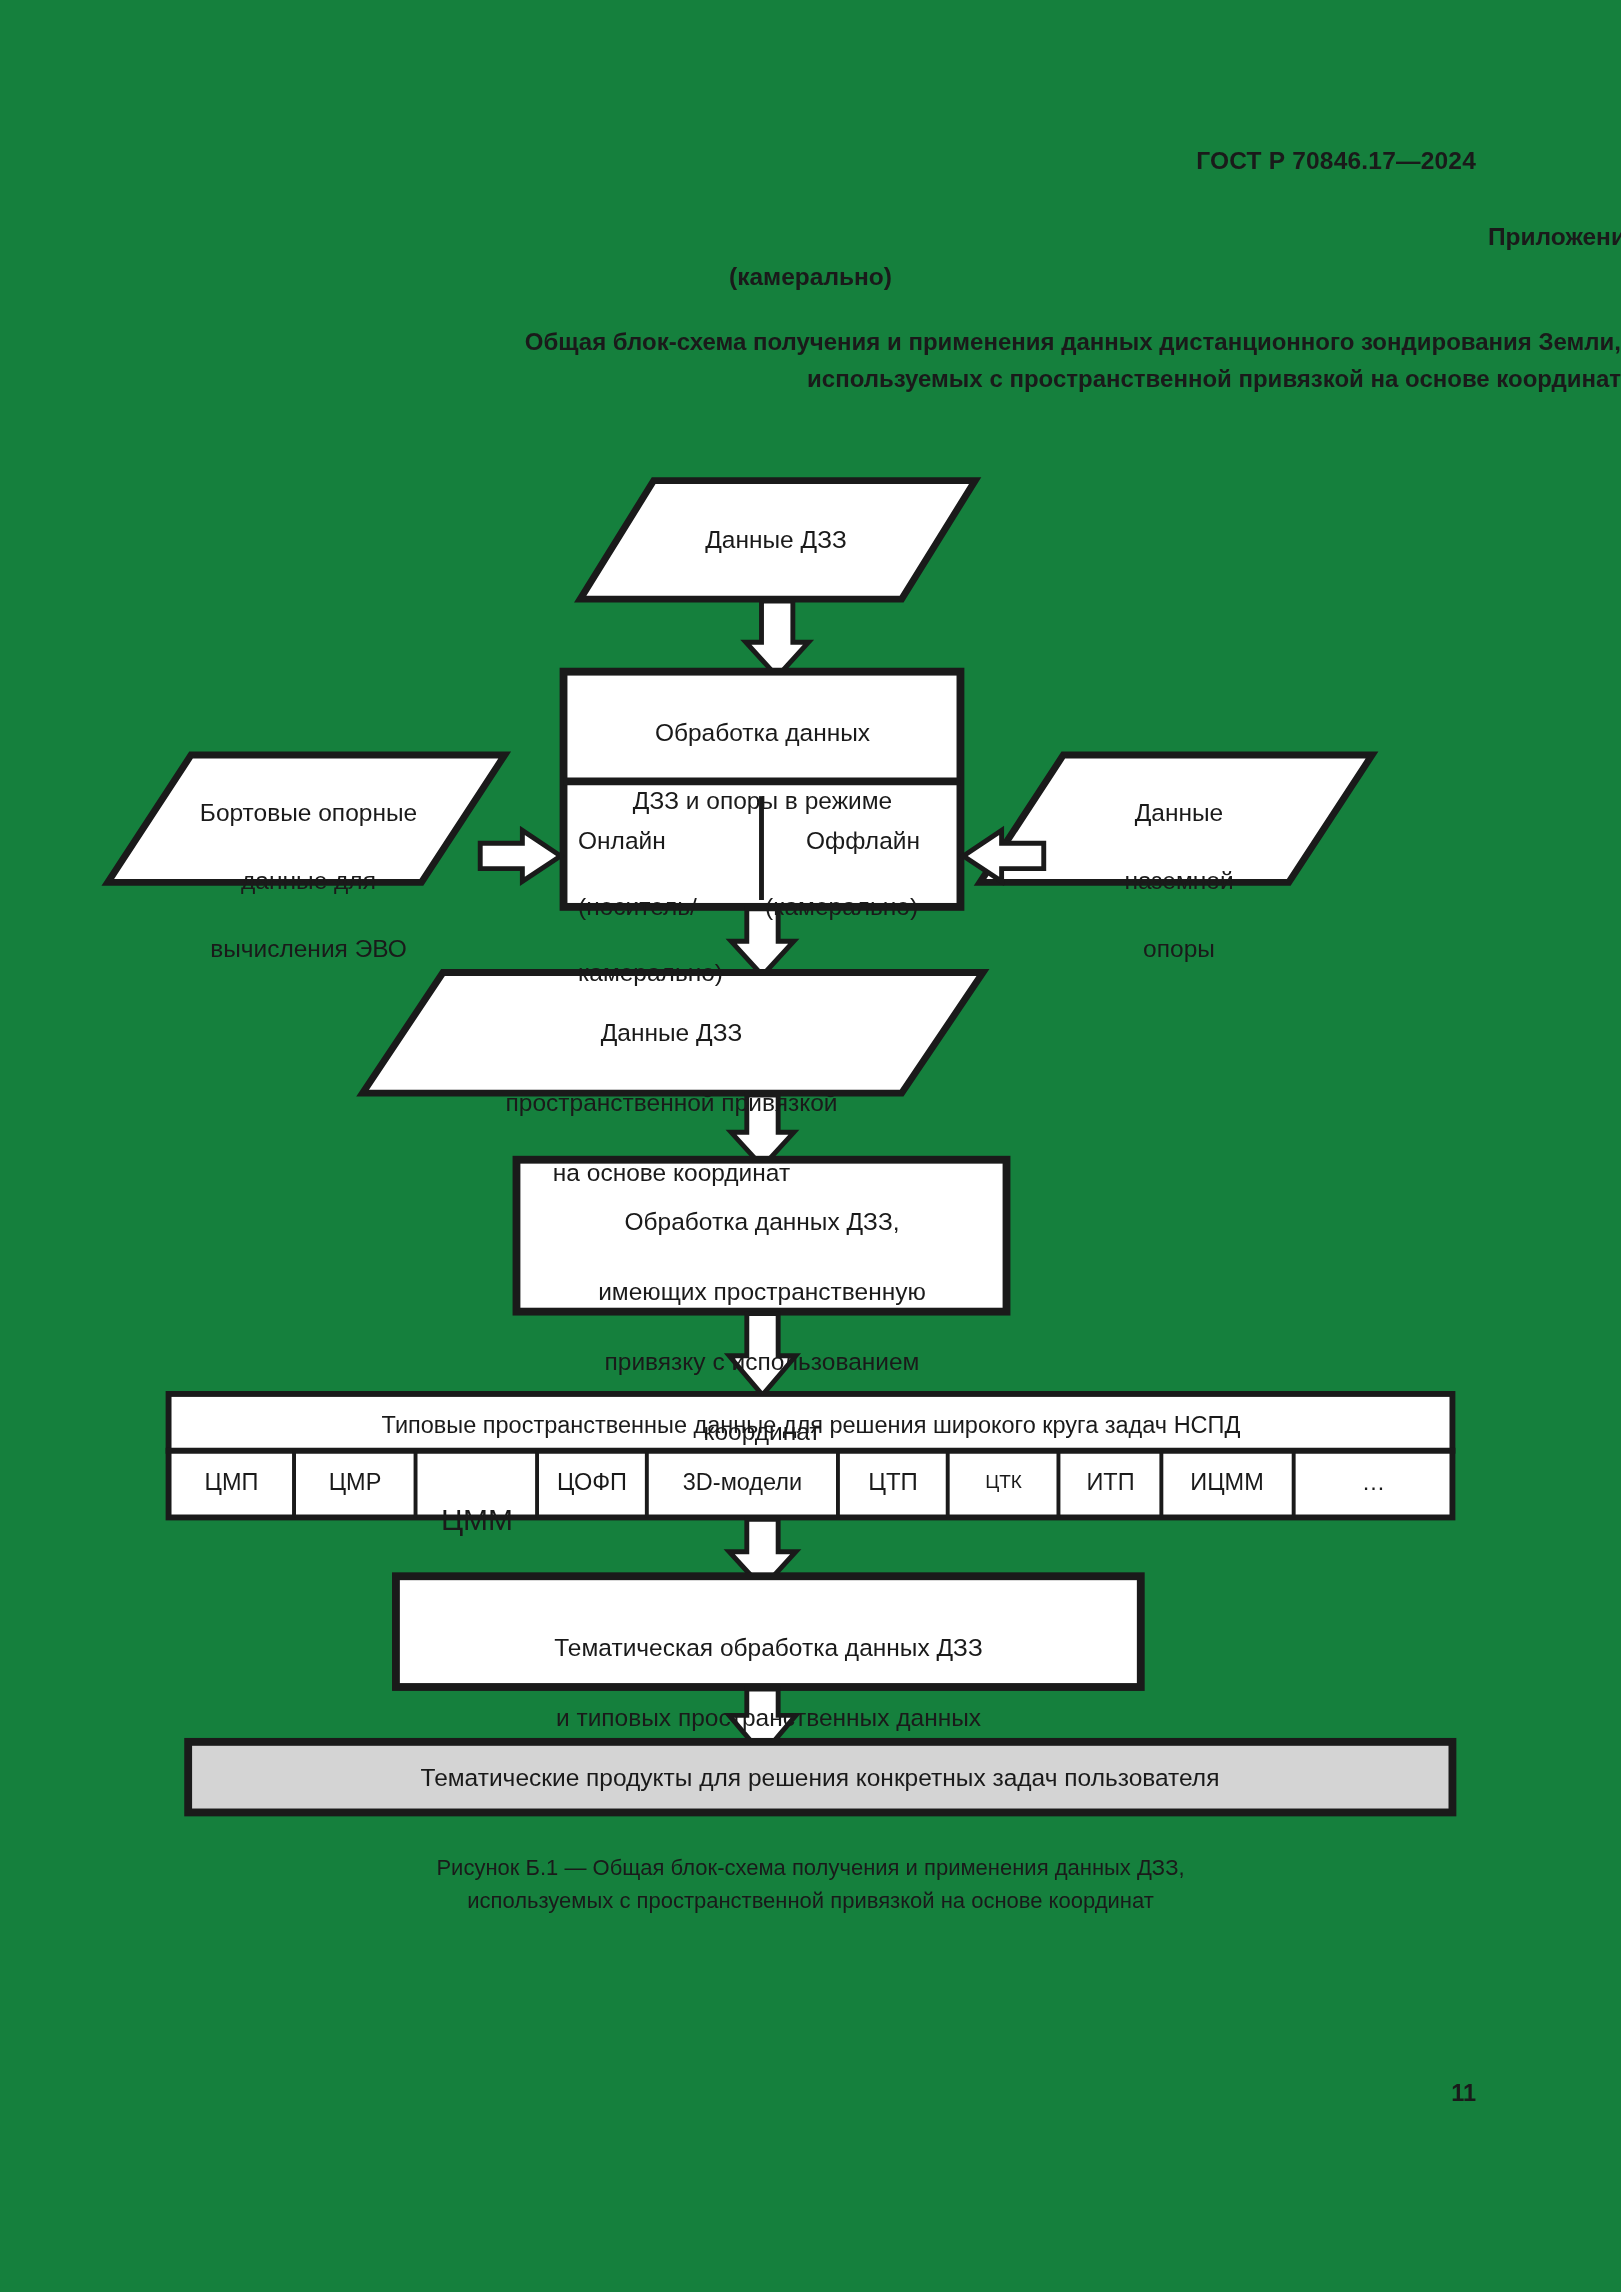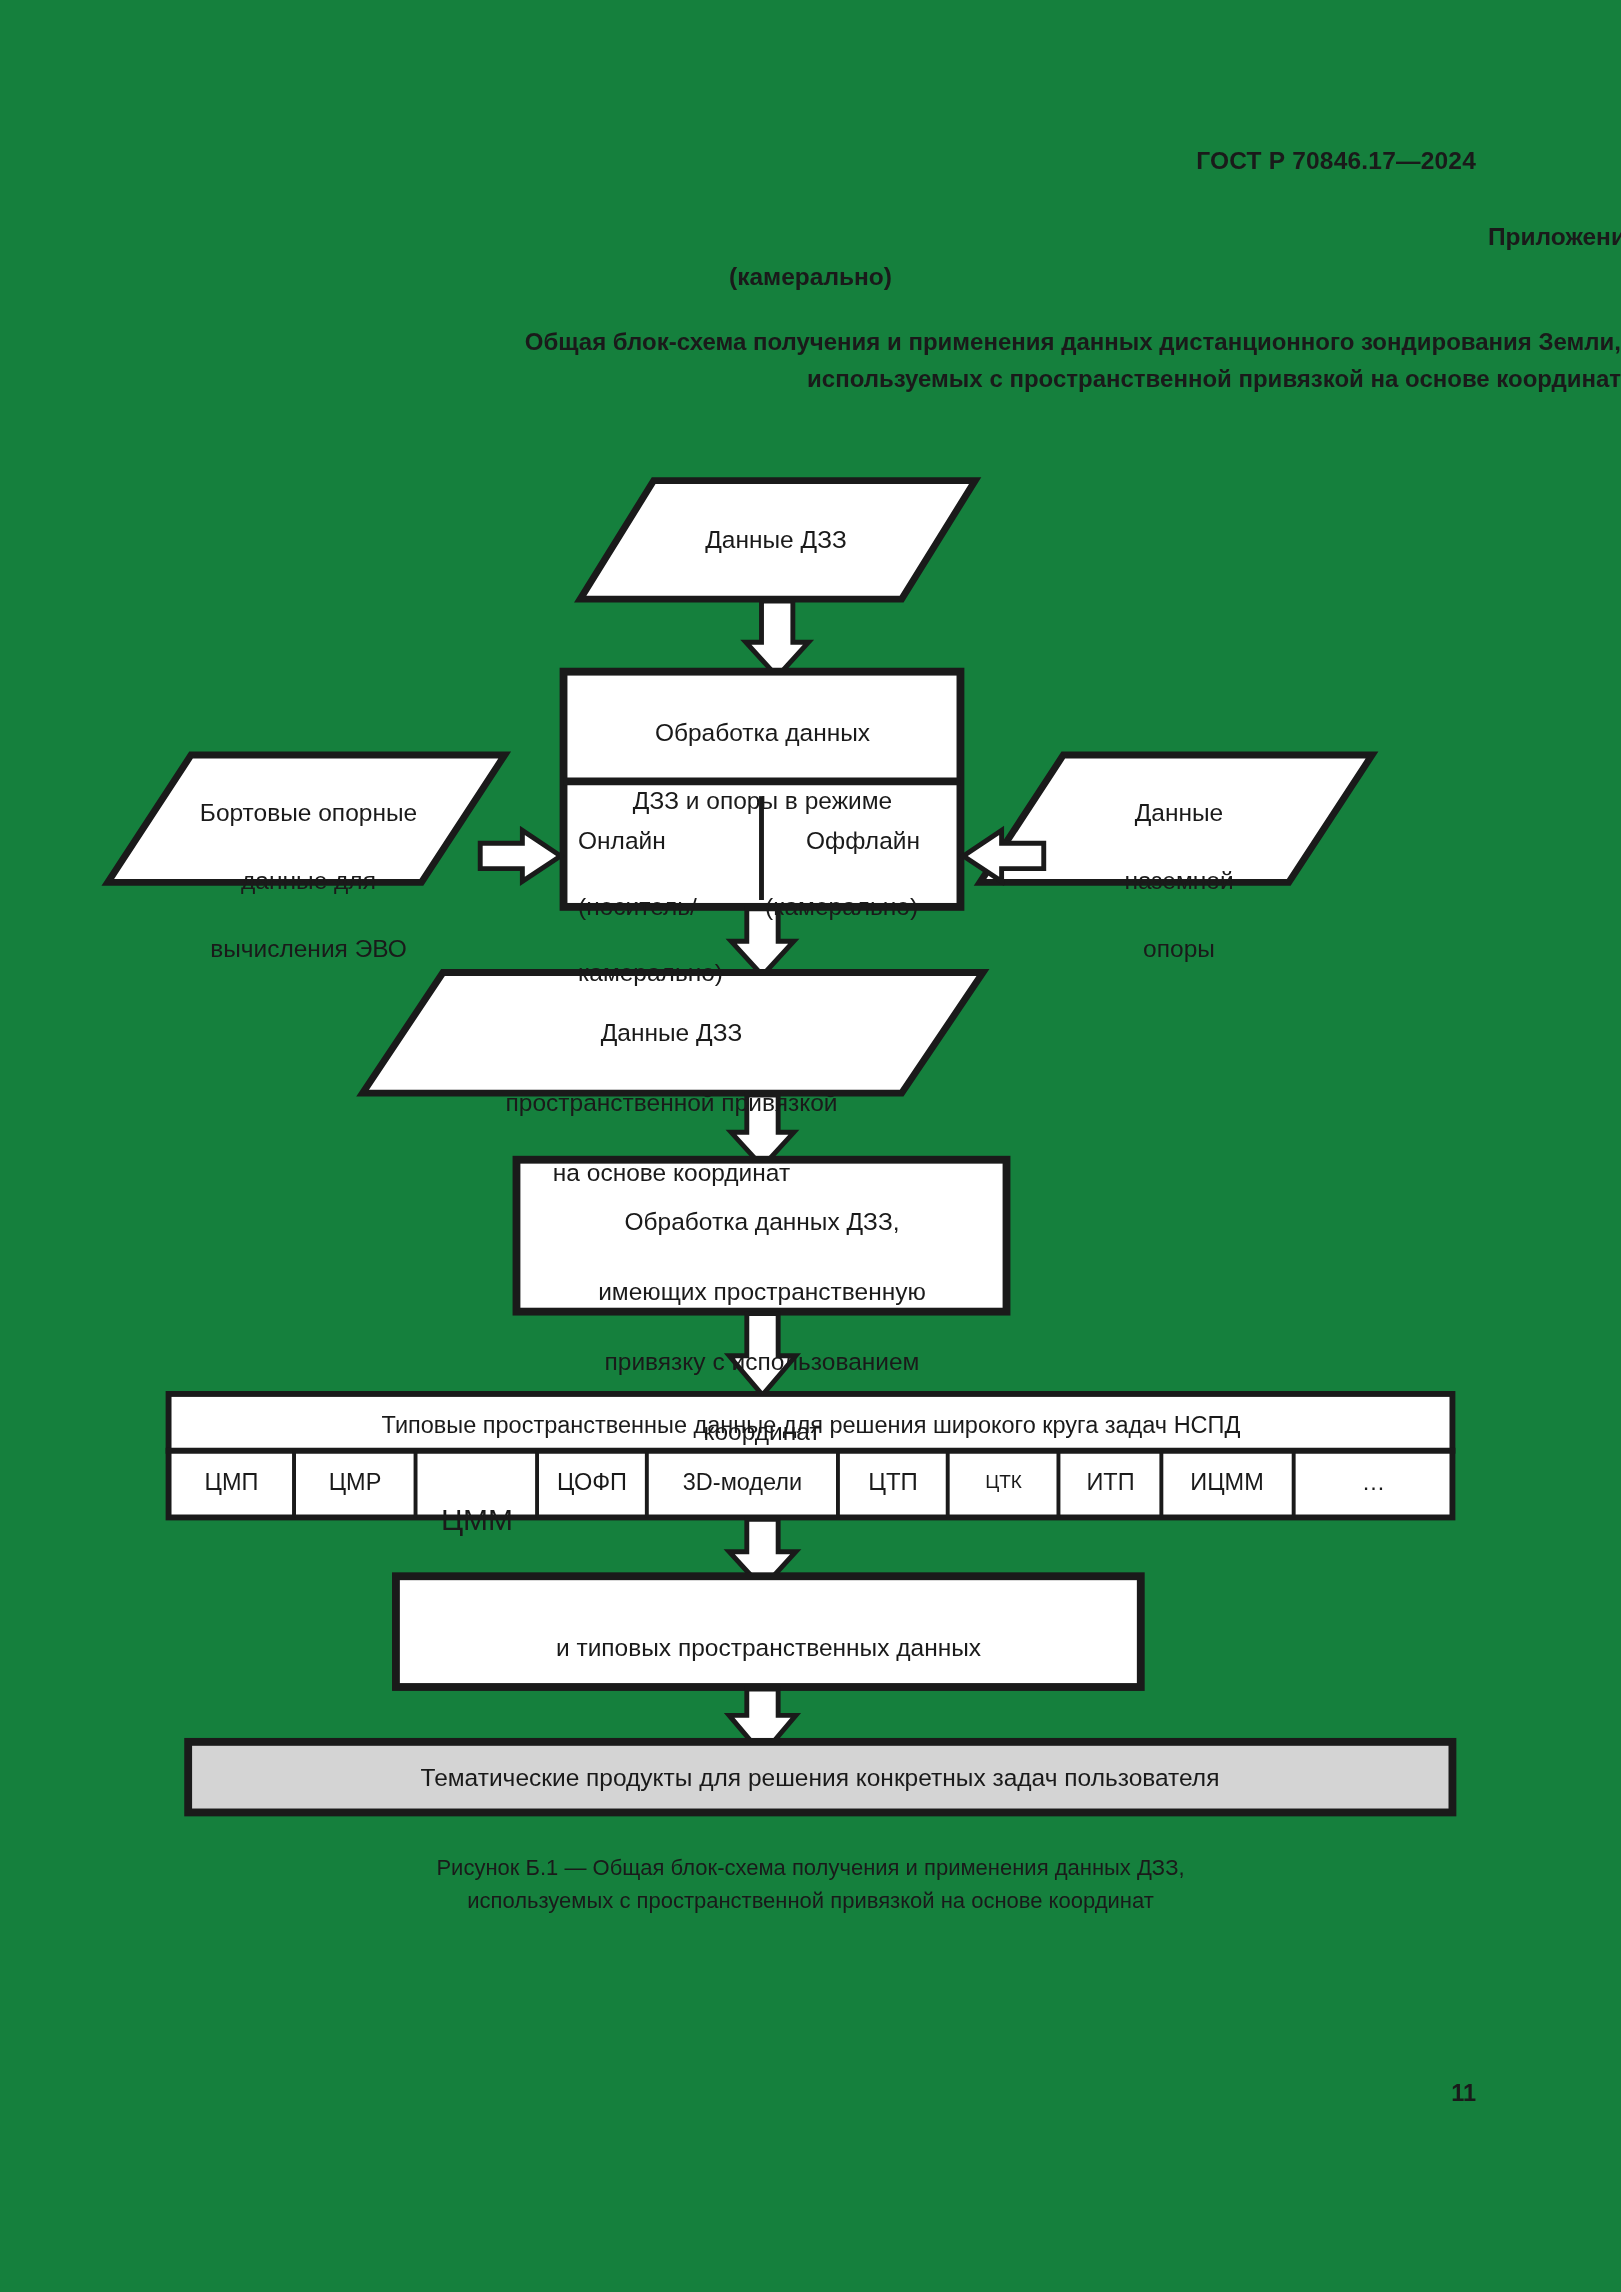--- a/index.html
+++ b/index.html
@@ -229,20 +229,21 @@
       <div class="node-text" style="left: 537px; top: 1465px; width: 110px; font-size: 23.5px;">ЦОФП</div>
       <div class="node-text" style="left: 647px; top: 1465px; width: 191px; font-size: 23.5px;">3D-модели</div>
       <div class="node-text" style="left: 838px; top: 1465px; width: 110px; font-size: 24px;">ЦТП</div>
       <div class="node-text" style="left: 948px; top: 1465px; width: 111px; font-size: 19px;">ЦТК</div>
       <div class="node-text" style="left: 1059px; top: 1465px; width: 103px; font-size: 23.5px;">ИТП</div>
       <div class="node-text" style="left: 1161px; top: 1465px; width: 132px; font-size: 23.5px;">ИЦММ</div>
       <div class="node-text" style="left: 1294px; top: 1465px; width: 159px; font-size: 23.5px;">…</div>
     </div>
 
   <div class="node-text" style="left:396px; top:1595px; width:745px; line-height:35px;">
+    <div>Тематическая обработка данных ДЗЗ</div>
     <div>и типовых пространственных данных</div>
   </div>
 
   <div class="node-text" style="left:188px; top:1761px; width:1264px;">Тематические продукты для решения конкретных задач пользователя</div>
 
   <div class="fig-caption">
     <span>Рисунок Б.1 — Общая блок-схема получения и применения данных ДЗЗ,</span>
     <span>используемых с пространственной привязкой на основе координат</span>
   </div>
 

